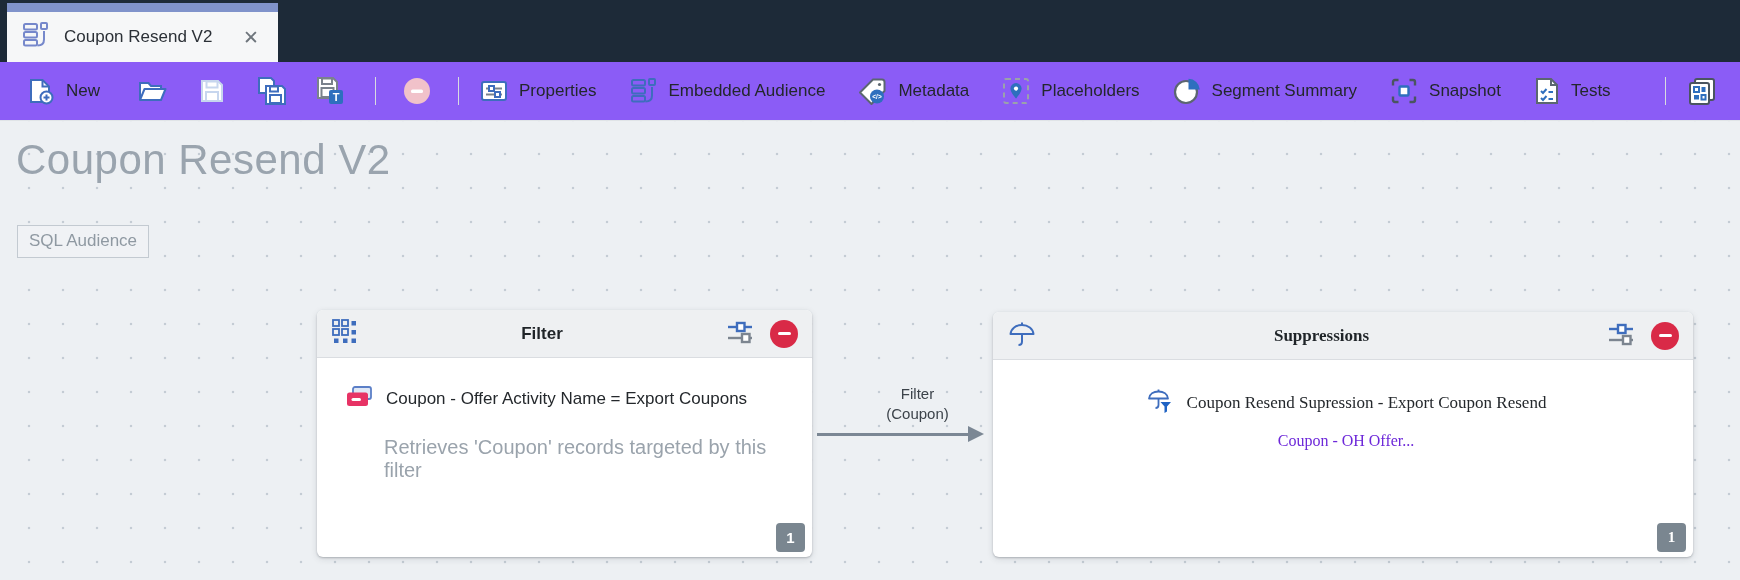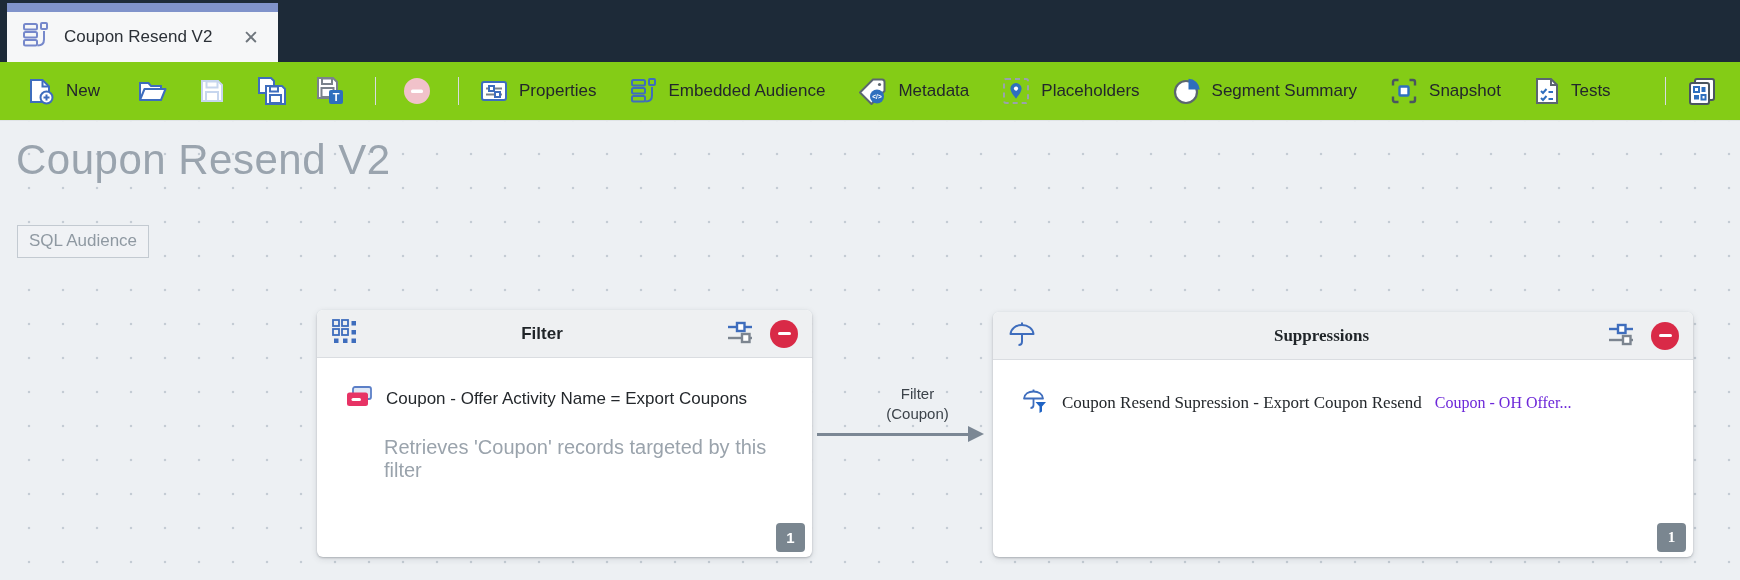--- a/index.html
+++ b/index.html
@@ -9,21 +9,21 @@
 
   
   .topbar { position:absolute; left:0; top:0; width:1740px; height:62px; background:#1d2a38; }
   .tab { position:absolute; left:7px; top:3px; width:271px; height:59px; background:#f6f7f8; cursor:pointer; }
   .tab-accent { height:9px; width:100%; background:#8093cb; }
   .tab-row { display:flex; align-items:center; height:50px; padding:0 15px 0 14px; }
   .tab-label { margin-left:13px; font-size:17px; color:#2b3036; flex:1; white-space:nowrap; overflow:hidden; }
   .tab-close { font-size:19px; color:#6e757c; line-height:1; padding:2px 4px; cursor:pointer; }
 
   
-  .toolbar { position:absolute; left:0; top:62px; width:1740px; height:59px; background:#84cc16;
+  .toolbar { position:absolute; left:0; top:62px; width:1740px; height:59px; background:#8b5cf6;
              border-bottom:1px solid #e0e4e7; display:flex; align-items:center; padding:0 22px 0 26px; }
   .tool { display:flex; align-items:center; gap:10px; background:none; border:none; cursor:pointer;
           font-family:"Liberation Sans", sans-serif; font-size:17px; color:#23272c; white-space:nowrap; }
   .tool svg { display:block; }
   .mr36{margin-right:36px;} .mr30{margin-right:30px;} .mr26{margin-right:26px;} .mr32{margin-right:32px;} .mr16{margin-right:16px;}
   .tb-divider { width:1px; height:28px; background:#d8dce0; margin:0 13px; }
   .tb-right { margin-left:auto; display:flex; align-items:center; }
   .disabled { cursor:default; }
 
   
@@ -41,21 +41,21 @@
   .node-suppressions { left:993px; top:191px; width:700px; height:245px;font-family:Liberation Serif, serif; }
   .node-header { height:48px; background:#eef0f2; border-bottom:1px solid #dadde1; border-radius:6px 6px 0 0;
                  display:flex; align-items:center; padding:0 14px; }
   .hdr-title { flex:1; text-align:center; font-size:17px; font-weight:700; color:#1f2428; }
   .hdr-actions { display:flex; align-items:center; gap:15px; }
   .minus-btn { width:28px; height:28px; border-radius:50%; background:#d92a47; border:none; cursor:pointer;
                display:flex; align-items:center; justify-content:center; }
   .minus-bar { width:13px; height:3.5px; background:#ffffff; border-radius:2px; }
   .node-body { position:relative; padding:27px 22px 0 28px; }
   .body-row { display:flex; align-items:center; gap:13px; }
-  .body-row-between { justify-content:flex-start; }
+  .body-row-between { justify-content:flex-end;flex-direction:column; }
   .row-left { display:flex; align-items:center; gap:13px; min-width:0; }
   .body-text { font-size:17px; color:#24282c; white-space:nowrap; }
   .body-subtext { margin:23px 0 0 39px; font-size:20px; color:#9aa3ac; }
   .body-right-text { font-size:16px; color:#6d28d9; white-space:nowrap; }
   .count-badge { position:absolute; right:7px; bottom:5px; width:29px; height:29px; background:#7a8690;
                  border-radius:4px; color:#ffffff; font-size:15px; font-weight:700;
                  display:flex; align-items:center; justify-content:center; }
 
   
   .connector-line { position:absolute; left:817px; top:312px; width:158px; height:3px; background:#7b8794; }

